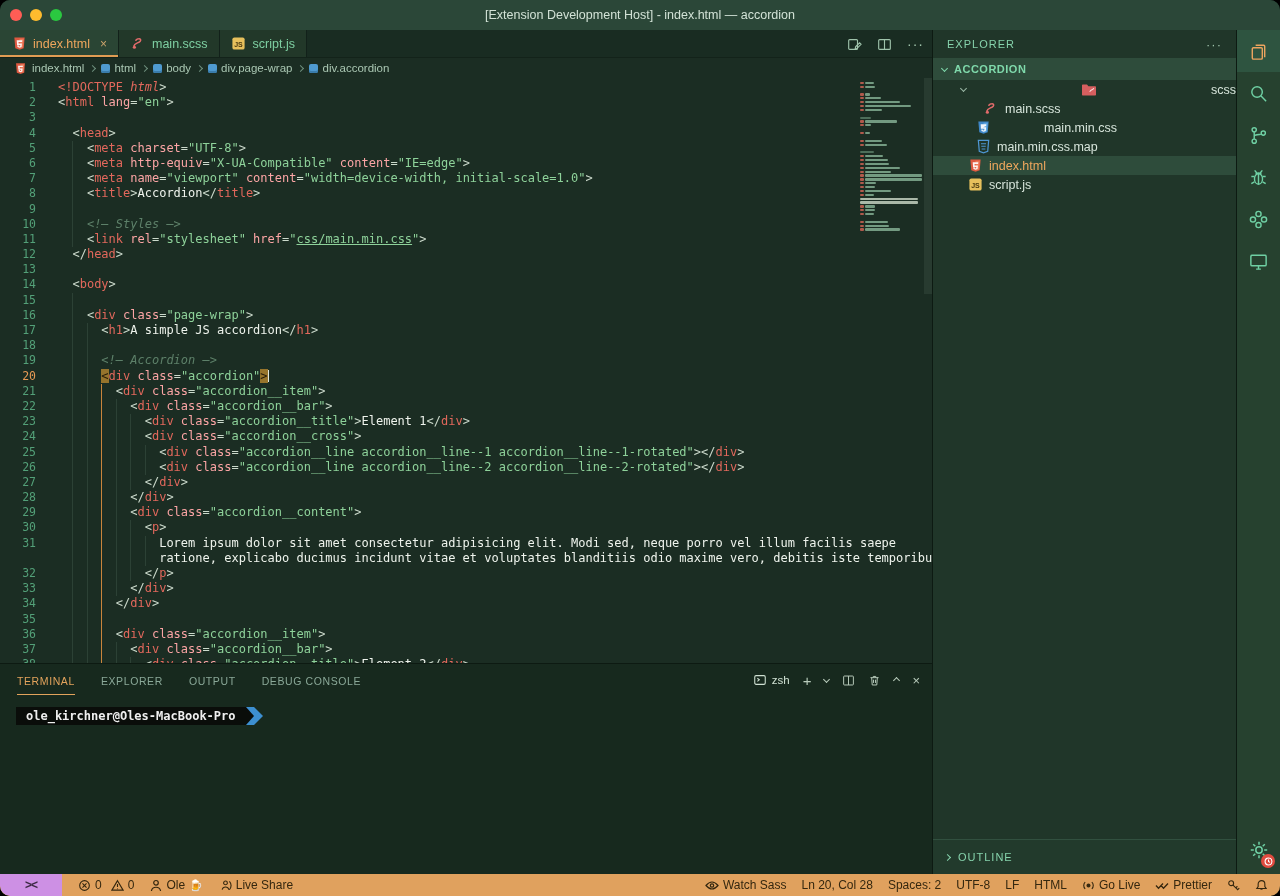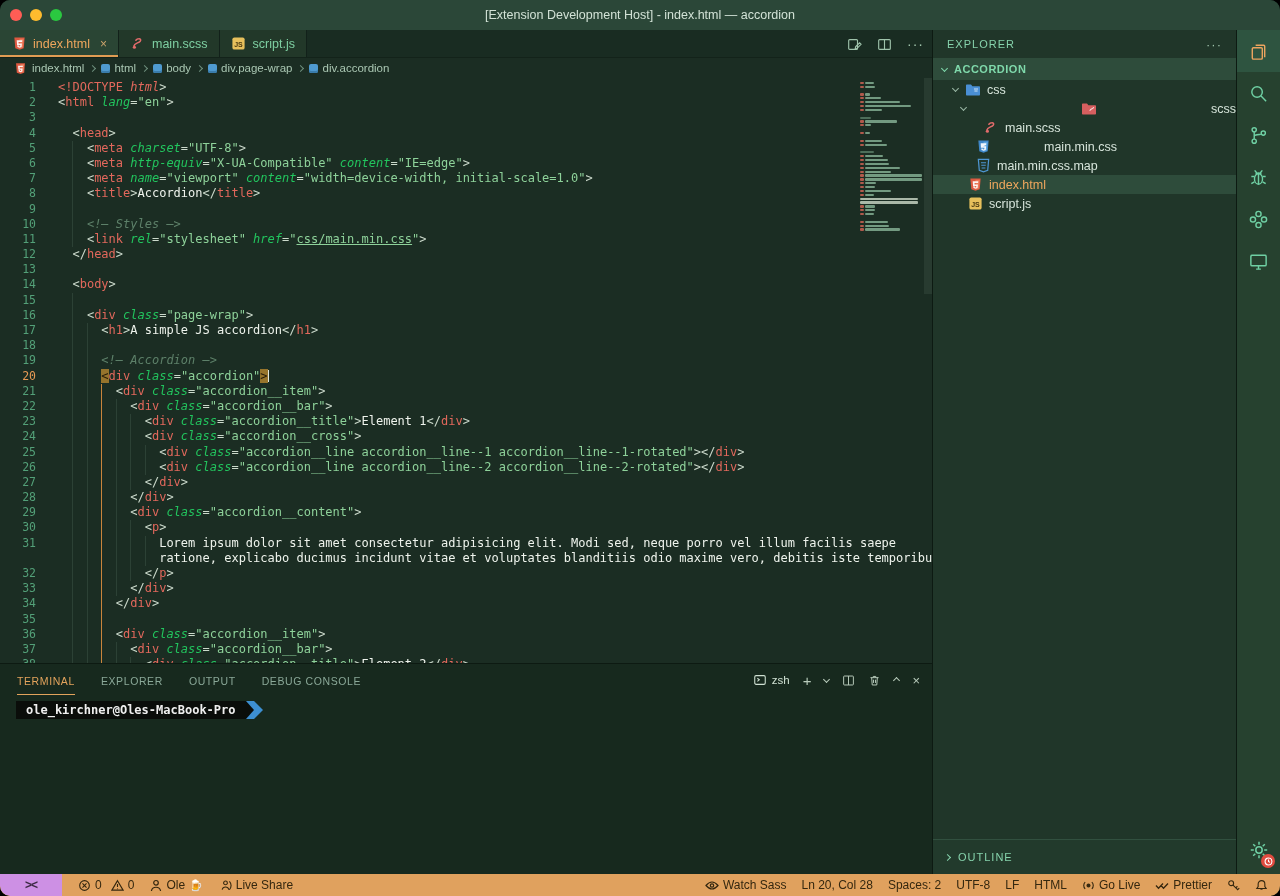--- a/index.html
+++ b/index.html
@@ -40,40 +40,40 @@
 
   
   .code-area{flex:1 1 auto;position:relative;overflow:hidden;background:#1b2d23;padding-top:2px;}
   .cl{position:relative;height:15.2px;font:12px/15.2px "DejaVu Sans Mono",monospace;white-space:pre;color:#ccdacc;}
   .ln{position:absolute;left:0;top:0;width:36px;text-align:right;color:#53a078;font-size:11.5px;}
   .ln.on{color:#e69a55;}
   .lc{position:absolute;left:58px;top:0;}
   .gd{position:absolute;top:0;height:100%;width:1px;background:rgba(150,190,160,.14);}
   .gd.on{background:#c9853c;}
   .tok-p{color:#ccdacc;} .tok-t{color:#e2685c;} .tok-ti{color:#e2685c;font-style:italic;}
-  .tok-a{color:#22c55e;font-style:italic;} .tok-s{color:#8ed29a;}
+  .tok-a{color:#fca5a5;} .tok-s{color:#8ed29a;}
   .tok-u{color:#8ed29a;text-decoration:underline;} .tok-x{color:#eef3ec;}
   .tok-c{color:#5d8069;font-style:italic;}
   .tok-h{background:#96742c;color:#241a08;}
   .caret{display:inline-block;width:1.5px;height:12px;background:#e2e8e0;vertical-align:-2px;}
   .minimap{position:absolute;top:3px;right:10px;width:62px;}
   .mm-row{height:3.87px;display:flex;align-items:center;gap:1px;}
   .mm-seg{height:2.2px;border-radius:1px;}
   .scroll-thumb{position:absolute;top:0;right:0;width:8px;height:216px;background:rgba(180,215,190,.09);}
 
   
   .panel{height:211px;flex:none;border-top:1px solid #0d1a12;background:#17291e;position:relative;}
   .panel-tabs{display:flex;gap:26px;padding:0 17px;height:32px;align-items:center;}
   .ptab{font-size:10.5px;letter-spacing:.6px;color:#8aa898;padding:9px 0 7px;}
   .ptab.active{color:#e2a35c;border-bottom:1px solid #e2a35c;}
   .panel-actions{position:absolute;right:12px;top:0;height:32px;display:flex;gap:13px;align-items:center;color:#b9ccbc;}
   .pa-shell{display:flex;align-items:center;gap:5px;font-size:11.5px;color:#cfe0d2;}
   .pa-plus{font-size:15px;color:#b9ccbc;}
   .terminal{padding:5px 0 0 16px;font:12px "DejaVu Sans Mono",monospace;}
-  .prompt{display:flex;align-items:flex-start;height:30px;}
+  .prompt{display:flex;align-items:center;height:30px;}
   .seg-host{background:#0a0d0a;color:#efefef;padding:0 10px;font-weight:bold;line-height:18px;}
   .arr1{width:0;height:0;border-left:8px solid #0a0d0a;border-top:9px solid transparent;border-bottom:9px solid transparent;background:#3d8fd1;}
   .seg-path{background:#3d8fd1;color:#0a2a44;padding:0 6px;font-weight:bold;line-height:18px;}
   .arr2{width:0;height:0;border-left:9px solid #3d8fd1;border-top:9px solid transparent;border-bottom:9px solid transparent;}
 
   
   .sidebar{width:304px;background:#203629;position:relative;border-left:1px solid #0d1a12;flex:none;}
   .sb-head{height:28px;display:flex;align-items:center;padding:0 14px;color:#86d3ac;font-size:11px;letter-spacing:1px;}
   .sb-dots{margin-left:auto;color:#9fc3ab;font-size:13px;letter-spacing:1px;}
   .section-row{height:22px;display:flex;align-items:center;gap:7px;padding:0 9px;color:#7fd9ab;font-weight:bold;
@@ -424,30 +424,20 @@
     <div class="sidebar">
       <div class="sb-head">
         <span>EXPLORER</span>
         <span class="sb-dots">···</span>
       </div>
       <div class="section-row dotted">
         <span class="chev down"></span>
         <span>ACCORDION</span>
       </div>
       <div id="tree">
-          <div class="trow" style="padding-left: 20px;">
-            <span class="chev down"></span>
-            <span class="ficon">
-              <svg width="16" height="14" viewBox="0 0 16 14">
-                <path d="M1 2.5c0-.6.4-1 1-1h4l1.4 1.7H14c.6 0 1 .4 1 1v7.3c0 .6-.4 1-1 1H2c-.6 0-1-.4-1-1z" fill="#4a8fd4"></path>
-                <path d="M9 6h4M9.4 8h3.2" stroke="#cfe4f6" stroke-width="1"></path>
-              </svg>
-            </span>
-            <span>css</span>
-          </div>
           <div class="trow" style="padding-left: 28px; justify-content: space-between;">
             <span class="chev down"></span>
             <span class="ficon">
               <svg width="16" height="14" viewBox="0 0 16 14">
                 <path d="M1 2.5c0-.6.4-1 1-1h4l1.4 1.7H14c.6 0 1 .4 1 1v7.3c0 .6-.4 1-1 1H2c-.6 0-1-.4-1-1z" fill="#d65f5f"></path>
                 <path d="M9 8.5c.2-1.4 3-1.9 3.6-3" fill="none" stroke="#f6d9d9" stroke-width="1.1" stroke-linecap="round"></path>
               </svg>
             </span>
             <span>scss</span>
           </div>

